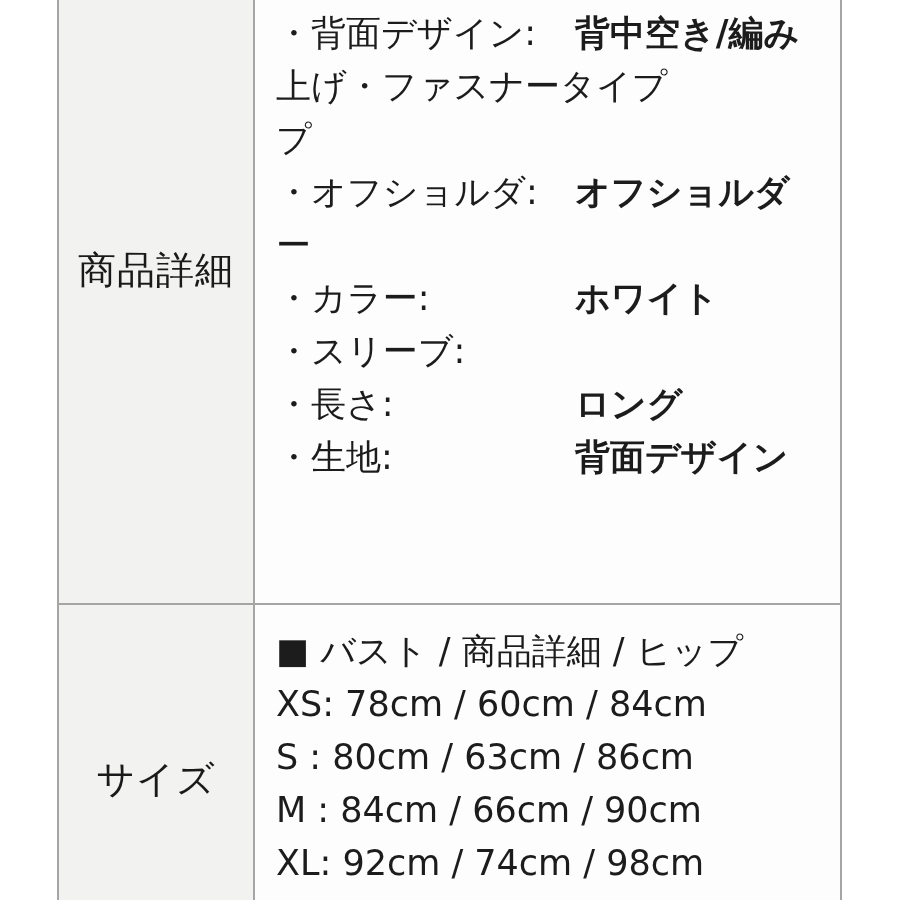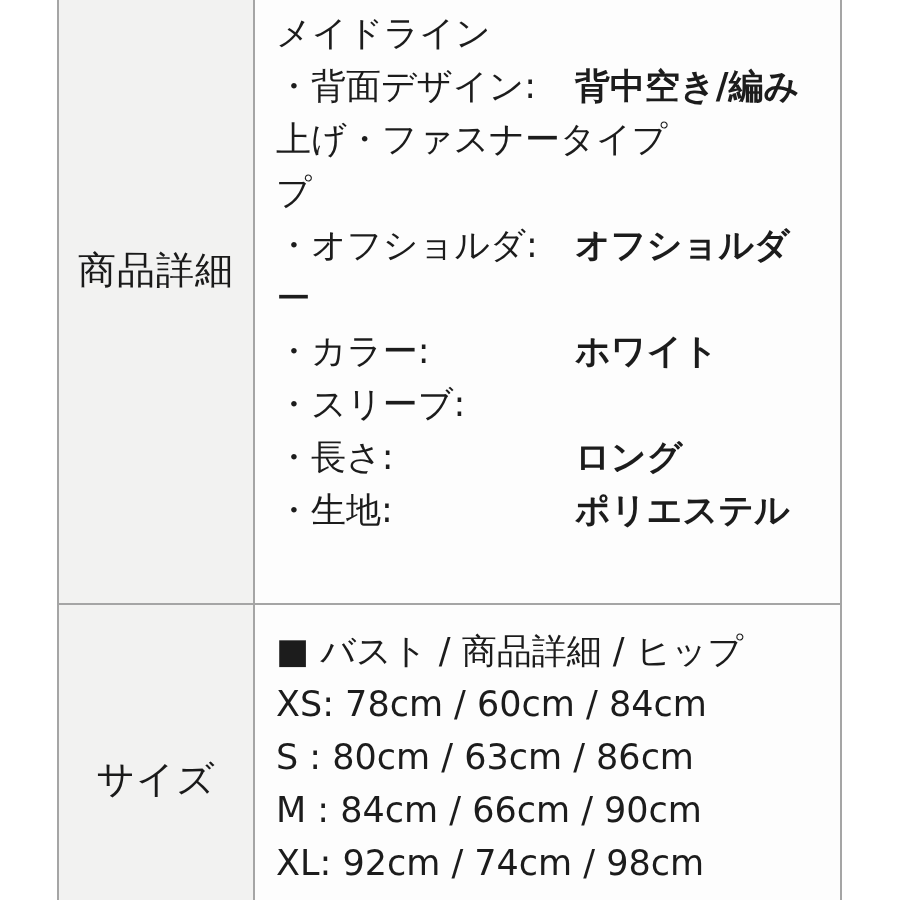--- a/index.html
+++ b/index.html
@@ -38,30 +38,29 @@
 </head>
 <body>
 
 <div class="spec-table">
 
   <div class="trow details">
     <div class="hcell">
       <span>商品詳細</span>
     </div>
     <div class="ccell">
-      <div class="dline"><span>メイドライン</span></div>
       <div class="dline"><span class="dlabel">・背面デザイン:</span><span class="dvalue">背中空き/編み</span></div>
       <div class="dline"><span>上げ・ファスナータイプ</span></div>
       <div class="dline"><span>プ</span></div>
       <div class="dline"><span class="dlabel">・オフショルダ:</span><span class="dvalue">オフショルダ</span></div>
       <div class="dline"><span>ー</span></div>
       <div class="dline"><span class="dlabel">・カラー:</span><span class="dvalue">ホワイト</span></div>
       <div class="dline"><span class="dlabel">・スリーブ:</span><span class="dvalue"></span></div>
       <div class="dline"><span class="dlabel">・長さ:</span><span class="dvalue">ロング</span></div>
-      <div class="dline"><span class="dlabel">・生地:</span><span class="dvalue">ポリエステル</span></div>
+      <div class="dline"><span class="dlabel">・生地:</span><span class="dvalue">背面デザイン</span></div>
     </div>
   </div>
 
   <div class="trow sizes">
     <div class="hcell">
       <span>サイズ</span>
     </div>
     <div class="ccell">
       <div class="dline"><span>■ バスト / 商品詳細 / ヒップ</span></div>
       <div class="dline"><span>XS: 78cm / 60cm / 84cm</span></div>

